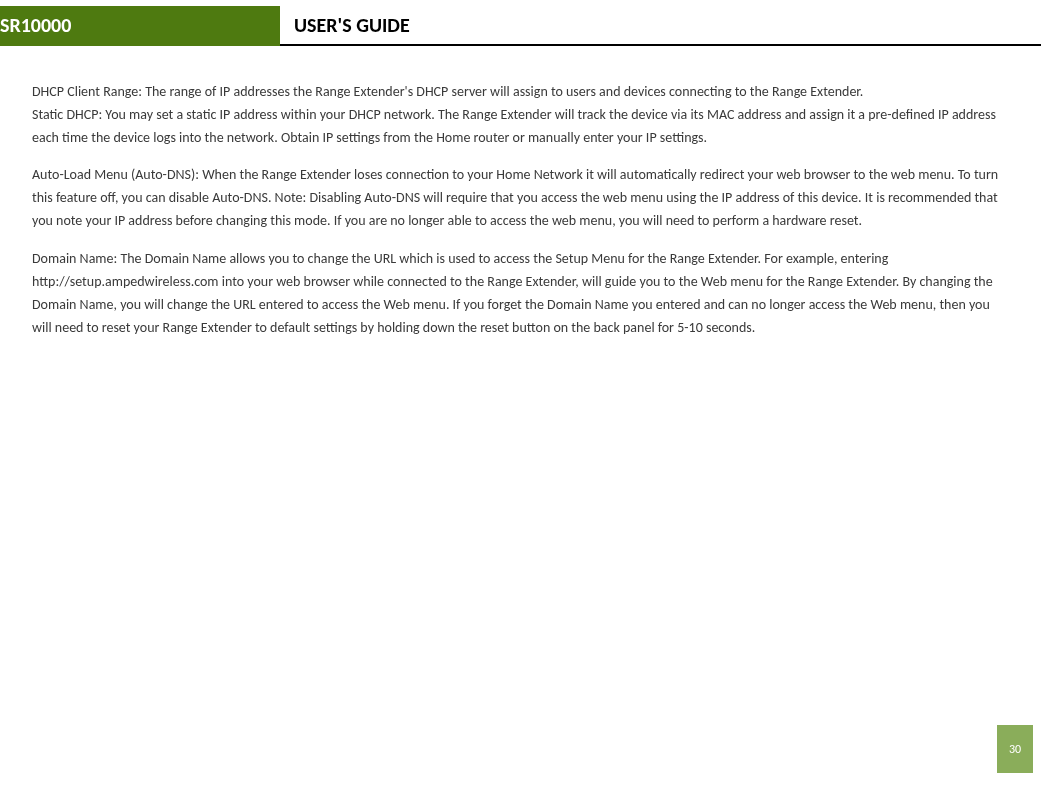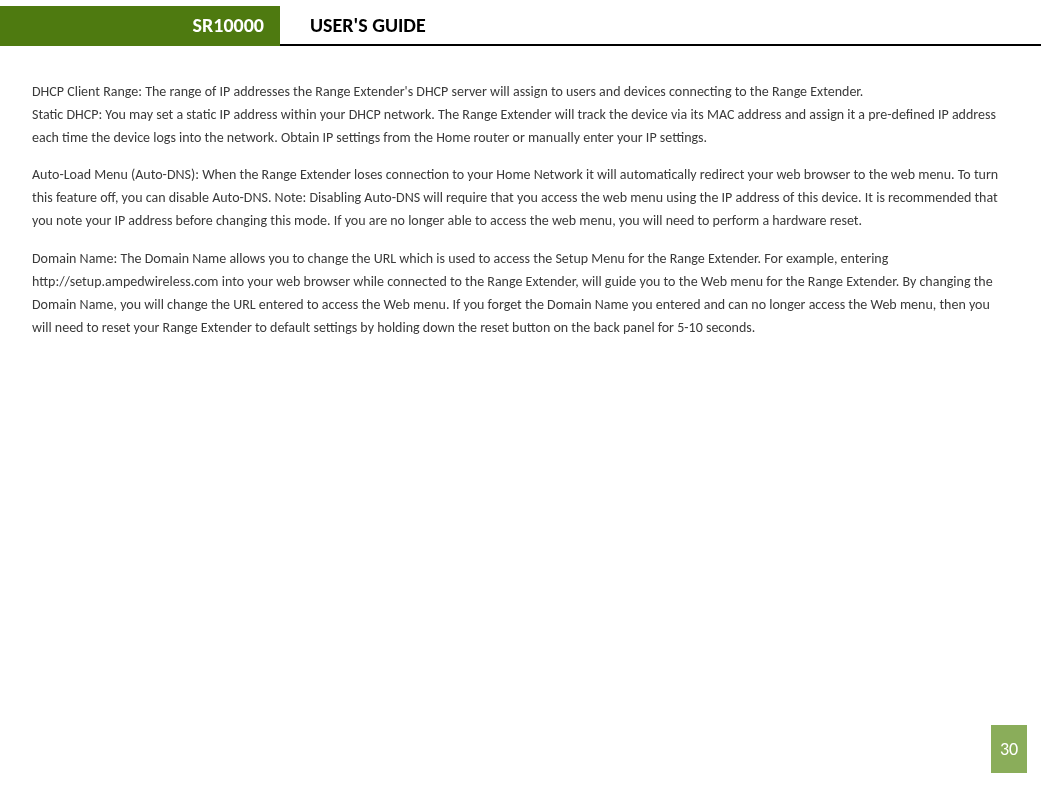--- a/index.html
+++ b/index.html
@@ -20,48 +20,48 @@
   }
   .green-block {
     background: #4e7a10;
     color: #ffffff;
     font-weight: bold;
     font-size: 20px;
     padding: 0 16px 0 0;
     width: 280px;
     display: flex;
     align-items: center;
-    justify-content: flex-end;
+    justify-content: flex-start;
     border-bottom: 2px solid #4e7a10;
     margin-bottom: -2px;
   }
   .title-text {
     font-weight: bold;
     font-size: 20px;
     color: #000;
-    padding-left: 30px;
+    padding-left: 14px;
     display: flex;
     align-items: center;
   }
   .content {
     padding: 34px 40px 0 32px;
     font-size: 14px;
     line-height: 1.65;
     color: #3a3a3a;
   }
   .content p { margin-bottom: 14px; }
   .page-number-box {
     position: absolute;
-    right: 14px;
+    right: 8px;
     bottom: 18px;
     width: 36px;
     height: 48px;
     background: #8aad5a;
     color: #ffffff;
-    font-size: 18px;
+    font-size: 12px;
     display: flex;
     align-items: center;
     justify-content: center;
   }
 </style>
 </head>
 <body>
 
 <div class="header-bar">
   <div class="green-block">

